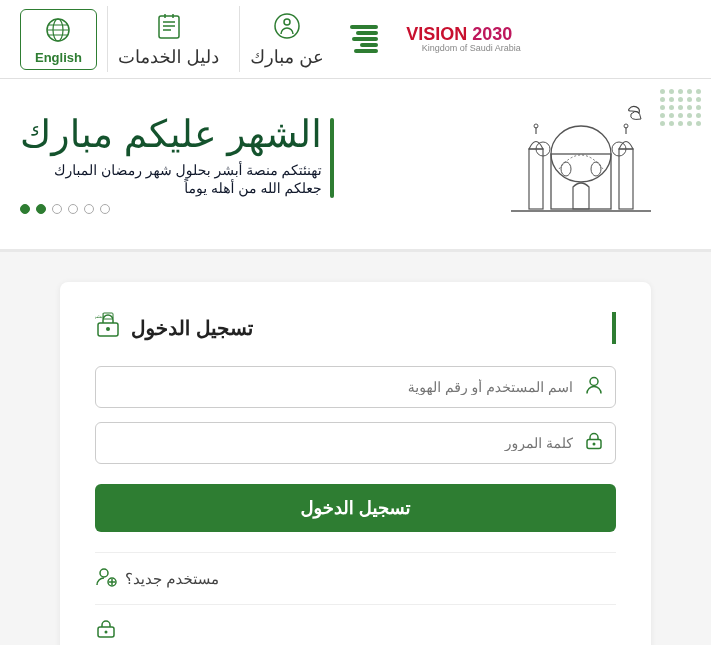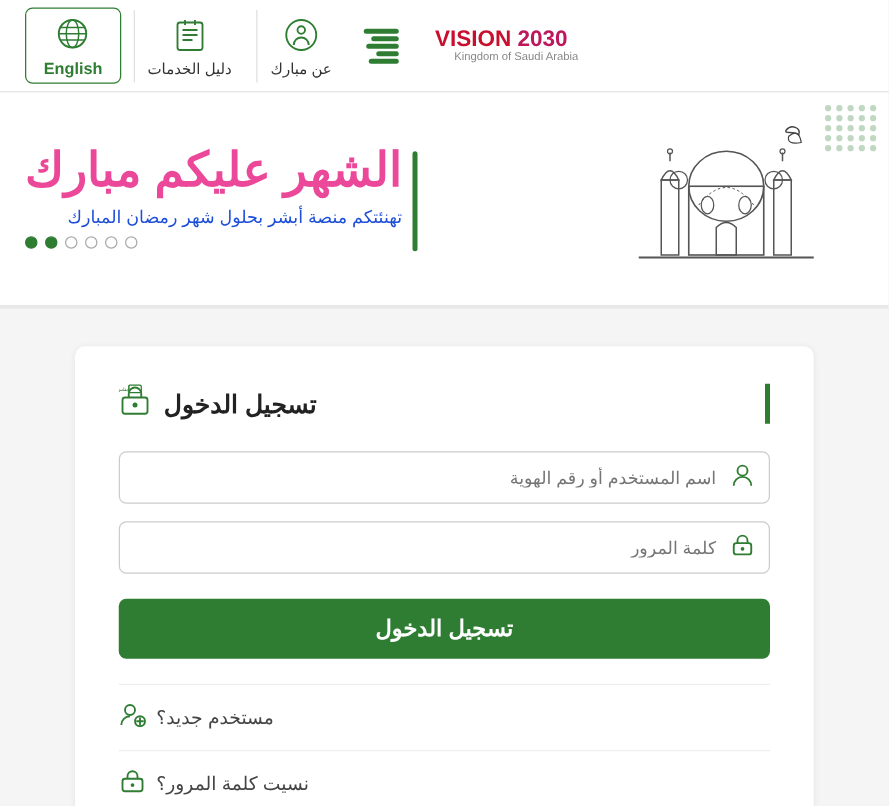--- a/index.html
+++ b/index.html
@@ -20,21 +20,21 @@
       padding: 6px 20px;
       border-bottom: 1px solid #e0e0e0;
       gap: 10px;
     }
     .nav-item {
       display: flex;
       flex-direction: column;
       align-items: center;
       cursor: pointer;
       padding: 4px 10px;
-      font-size: 12px;
+      font-size: 18px;
       color: #333;
       gap: 4px;
       border-left: 1px solid #e0e0e0;
     }
     .nav-item:last-child { border-left: none; }
     .nav-item .nav-icon {
       width: 32px;
       height: 32px;
       display: flex;
       align-items: center;
@@ -91,30 +91,30 @@
       position: relative;
       overflow: hidden;
       border-bottom: 3px solid #e8e8e8;
     }
     .hero-text {
       text-align: right;
       flex: 1;
     }
     .hero-title {
       font-size: 38px;
-      font-weight: 700;
-      color: #ec4899;
+      font-weight: 400;
+      color: #14532d;
       font-family: 'Arial Black', Arial, sans-serif;
       letter-spacing: -1px;
       line-height: 1.1;
       direction: rtl;
     }
     .hero-sub {
       font-size: 14px;
-      color: #1d4ed8;
+      color: #0f172a;
       margin-top: 6px;
       direction: rtl;
     }
     .hero-dots {
       display: flex;
       gap: 6px;
       margin-top: 8px;
       justify-content: flex-end;
       align-items: center;
     }
@@ -366,20 +366,21 @@
     </svg>
   </div>
 
   <div class="hero-text">
 
     <div style="display:flex; align-items:flex-start; justify-content:flex-end; gap:8px;">
       <div style="width:4px; background:#2e7d32; border-radius:2px; height:80px; flex-shrink:0; margin-top:4px;"></div>
       <div>
         <div class="hero-title">الشهر عليكم مبارك</div>
         <div class="hero-sub">تهنئتكم منصة أبشر بحلول شهر رمضان المبارك</div>
+        <div class="hero-sub" style="margin-top:2px;">جعلكم الله من أهله يوماً</div>
         <div class="hero-dots">
           <div class="hero-dot"></div>
           <div class="hero-dot"></div>
           <div class="hero-dot"></div>
           <div class="hero-dot"></div>
           <div class="hero-dot filled"></div>
           <div class="hero-dot filled"></div>
         </div>
       </div>
     </div>
@@ -437,21 +438,20 @@
           <svg width="22" height="22" viewBox="0 0 22 22" fill="none">
             <circle cx="9" cy="8" r="4" stroke="#2e7d32" stroke-width="1.5" fill="none"></circle>
             <path d="M2 20c0-3.9 3.1-7 7-7" stroke="#2e7d32" stroke-width="1.5" fill="none"></path>
             <circle cx="17" cy="17" r="4" stroke="#2e7d32" stroke-width="1.5" fill="none"></circle>
             <line x1="17" y1="14" x2="17" y2="20" stroke="#2e7d32" stroke-width="1.5"></line>
             <line x1="14" y1="17" x2="20" y2="17" stroke="#2e7d32" stroke-width="1.5"></line>
           </svg>
         </span>
       </div>
       <div class="bottom-link-row">
-        <span>نسيت كلمة المرور؟</span>
         <span class="bottom-link-icon">
           <svg width="22" height="22" viewBox="0 0 22 22" fill="none">
             <rect x="3" y="10" width="16" height="10" rx="2" stroke="#2e7d32" stroke-width="1.5" fill="none"></rect>
             <path d="M7 10V8a4 4 0 0 1 8 0v2" stroke="#2e7d32" stroke-width="1.5" fill="none"></path>
             <circle cx="11" cy="15" r="1.5" fill="#2e7d32"></circle>
           </svg>
         </span>
       </div>
     </div>
 

